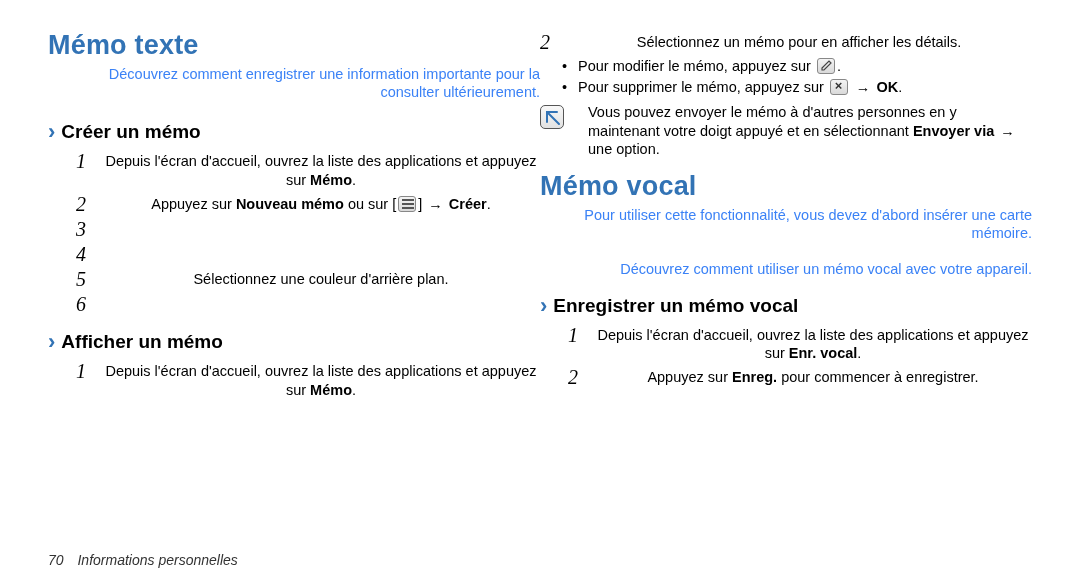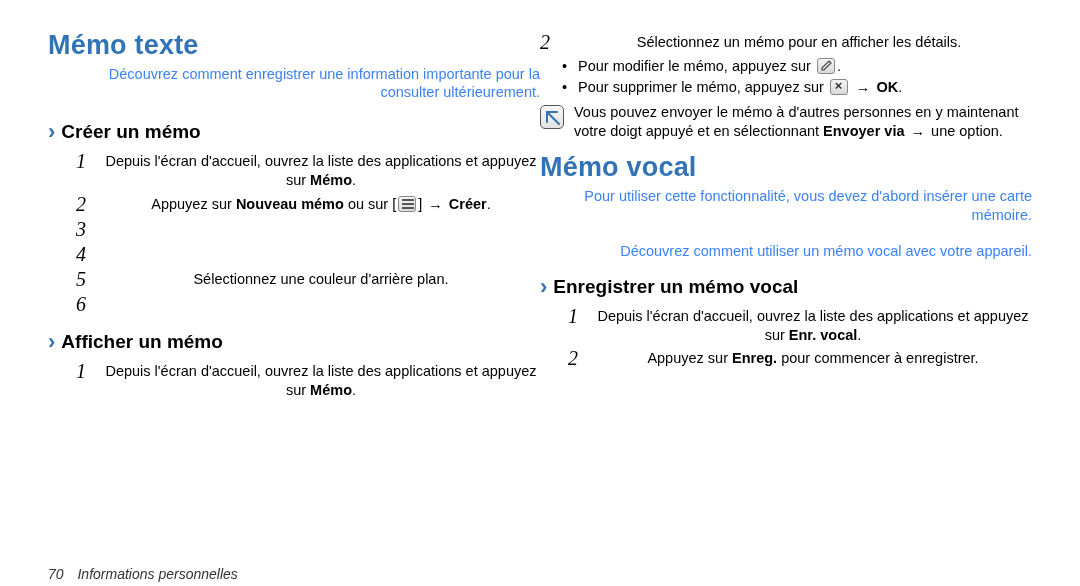--- a/index.html
+++ b/index.html
@@ -95,21 +95,21 @@
   .note-icon {
     display: inline-block;
     width: 24px;
     height: 24px;
     border: 1px solid #555;
     border-radius: 5px;
     background: linear-gradient(#f8f8f8,#e2e2e2);
     position: relative;
   }
   .note-icon svg { position:absolute; top:2px; left:2px; }
-  .note-body { flex: 1; }
+  .note-body { flex: 1; margin-left: 14px; }
   .inline-icon {
     display: inline-block;
     width: 18px;
     height: 16px;
     border: 1px solid #888;
     border-radius: 3px;
     background: linear-gradient(#f4f4f4,#d9d9d9);
     vertical-align: -3px;
     margin: 0 2px;
     position: relative;
@@ -124,21 +124,21 @@
     font-size: 13px;
     position:absolute; top:-1px; left:4px;
   }
   .inline-icon.pencil svg,
   .inline-icon.menu svg,
   .inline-icon.back svg { position:absolute; top:1px; left:2px; }
   b { font-weight: bold; }
   .arrow { padding: 0 2px; }
   .footer {
     position: absolute;
-    bottom: 4px;
+    bottom: 18px;
     left: 48px;
     font-size: 14px;
     font-style: italic;
     color: #333;
   }
   .footer .pg {
     font-style: italic;
     margin-right: 10px;
   }
 </style>

